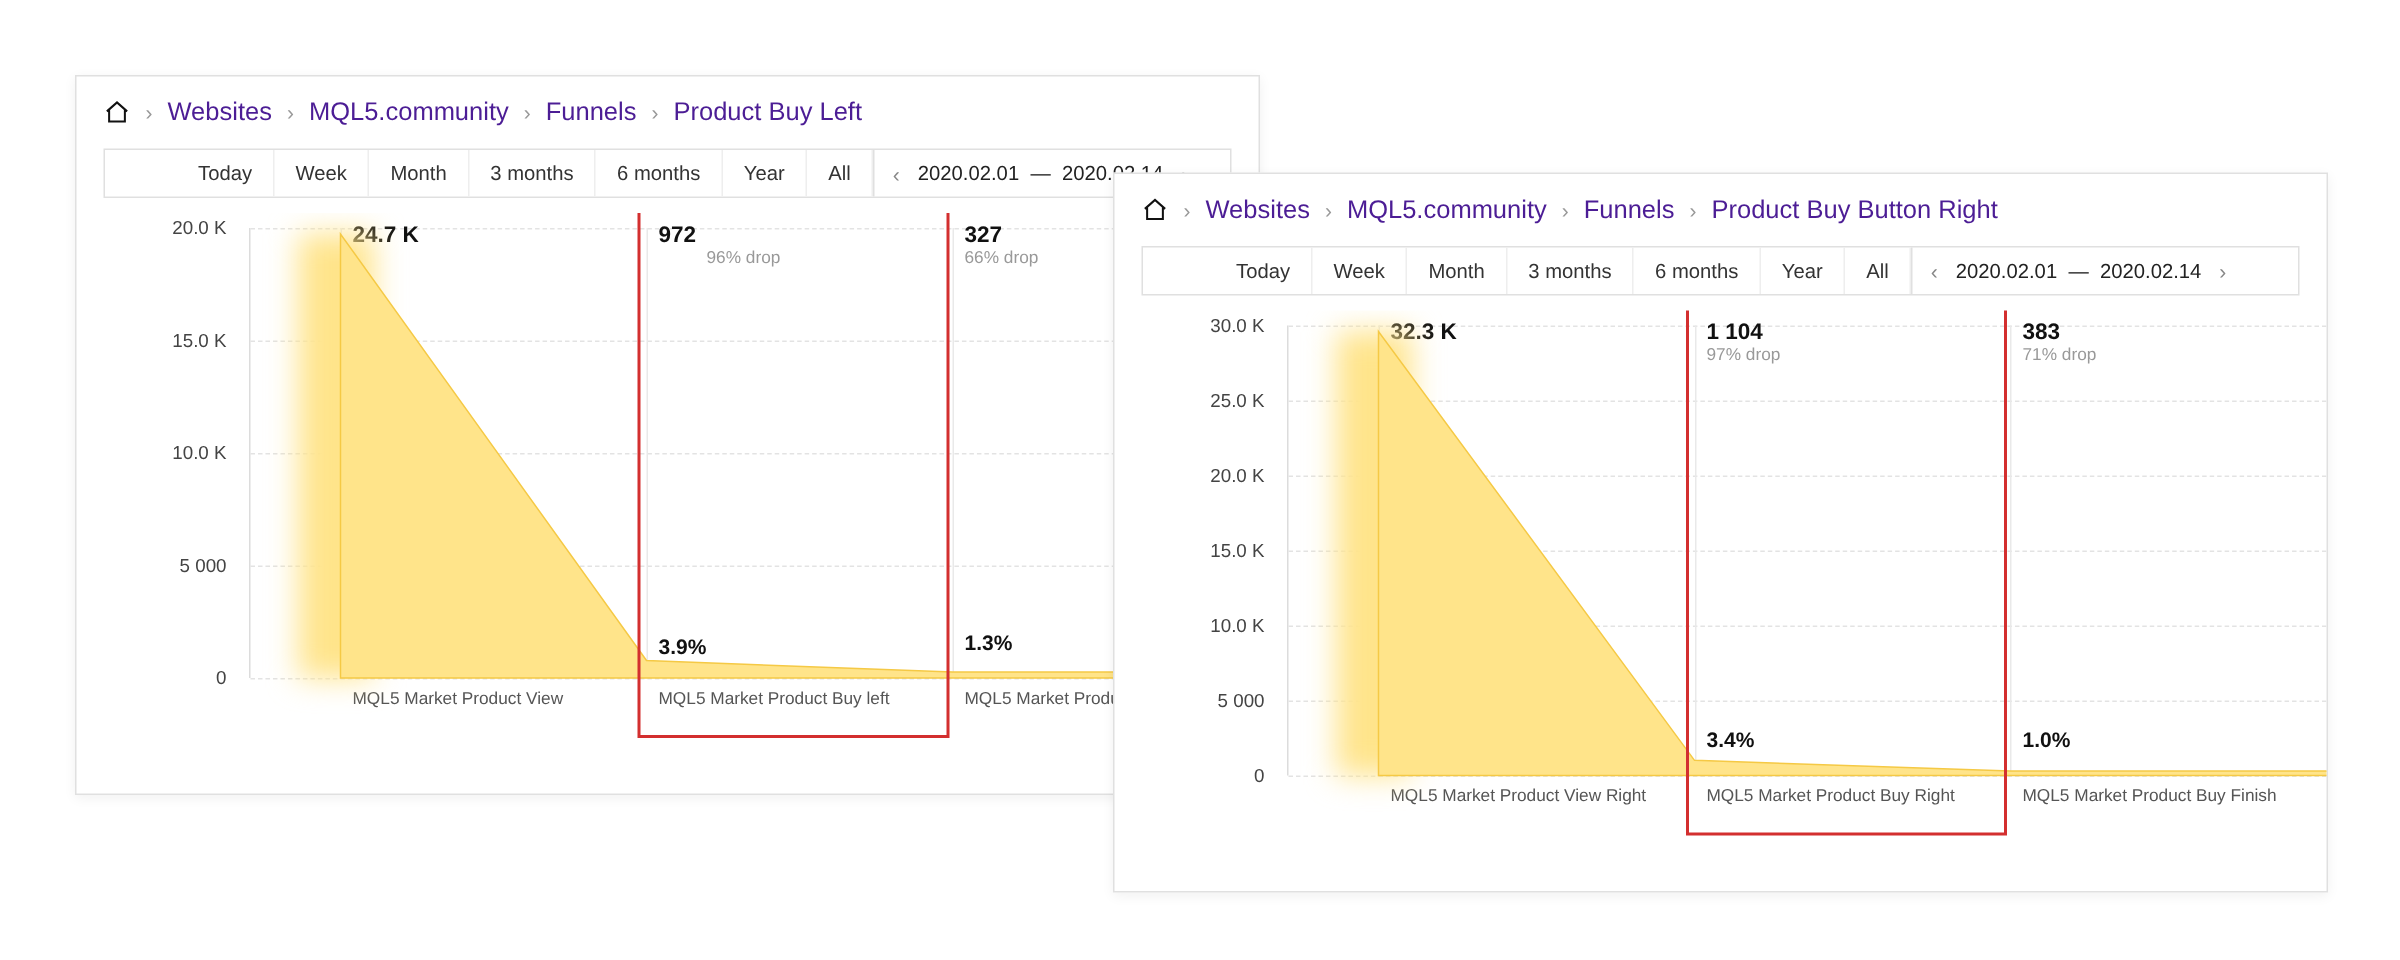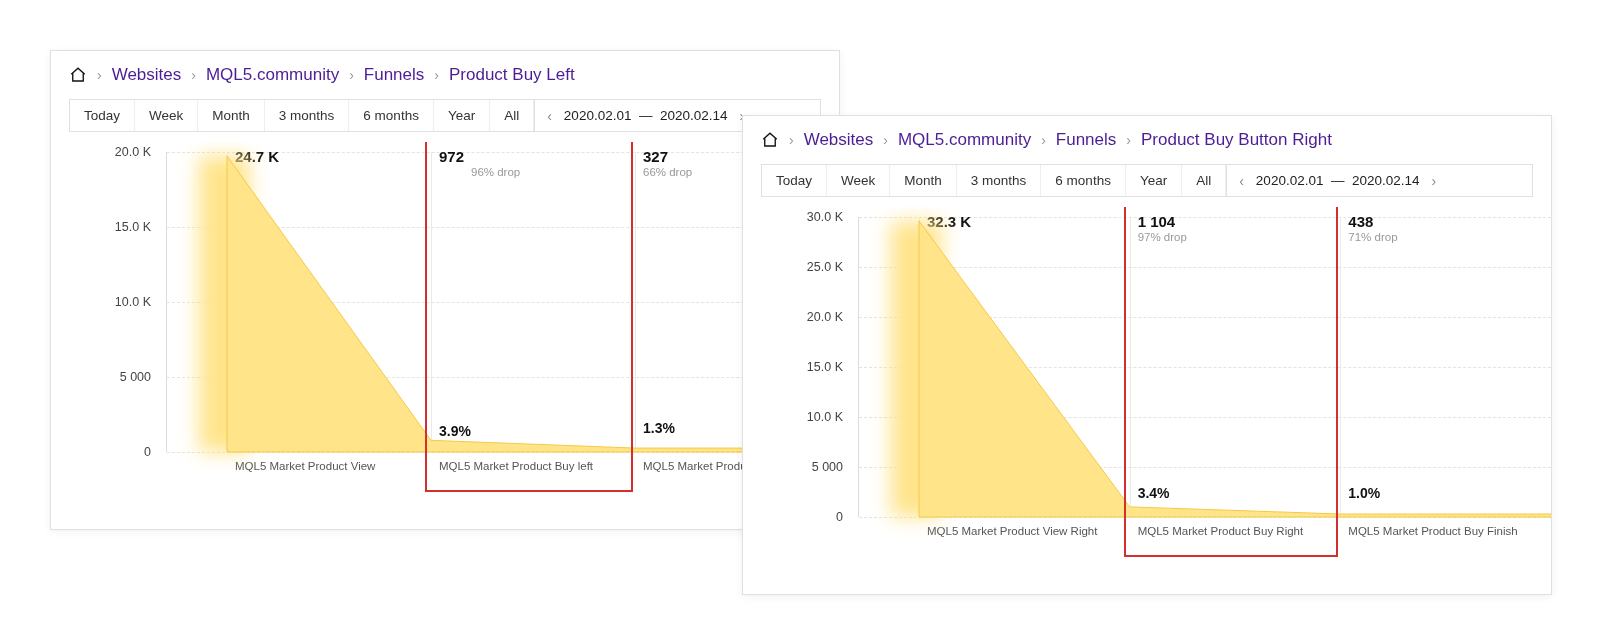--- a/index.html
+++ b/index.html
@@ -36,20 +36,21 @@
   .breadcrumb .crumb.current { font-weight: 400; }
   
   .range-bar {
     display: flex;
     align-items: stretch;
     border: 1px solid #e0e0e0;
     margin: 4px 18px 10px 18px;
     font-size: 13.5px;
     color: #333;
     background: #fff;
+    padding-left: 48px;
   }
   .range-bar .rbtn {
     padding: 8px 14px;
     border-right: 1px solid #eee;
     cursor: pointer;
   }
   .range-bar .rbtn:last-of-type { border-right: none; }
   .range-bar .date-nav {
     display: flex;
     align-items: center;
@@ -285,21 +286,21 @@
         <div class="gridline" style="top: 300px;"></div>
         <div class="step-vline" style="left: 60px;"></div>
         <div class="step-label" style="left: 68px; top: -4px;">32.3 K</div>
         <div class="x-label" style="left: 68px; top: 308px;">MQL5 Market Product View Right</div>
         <div class="step-vline" style="left: 270.667px;"></div>
         <div class="step-label" style="left: 278.667px; top: -4px;">1 104</div>
         <div class="drop-label" style="left: 278.667px; top: 14px;">97% drop</div>
         <div class="pct-label" style="left: 278.667px; top: 268px;">3.4%</div>
         <div class="x-label" style="left: 278.667px; top: 308px;">MQL5 Market Product Buy Right</div>
         <div class="step-vline" style="left: 481.333px;"></div>
-        <div class="step-label" style="left: 489.333px; top: -4px;">438</div>
+        <div class="step-label" style="left: 489.333px; top: -4px;">383</div>
         <div class="drop-label" style="left: 489.333px; top: 14px;">71% drop</div>
         <div class="pct-label" style="left: 489.333px; top: 268px;">1.0%</div>
         <div class="x-label" style="left: 489.333px; top: 308px;">MQL5 Market Product Buy Finish</div>
         <svg class="funnel-svg" viewBox="0 0 692 300" preserveAspectRatio="none">
           <rect x="32" y="4" width="50" height="296" fill="#ffe48a" class="glow"></rect>
           <polygon points="60,300 60,4 270.66666666666663,289.8828482972136 481.3333333333333,297.0216718266254 732,297.0216718266254 732,300" fill="#ffe48a" stroke="#f5c945" stroke-width="1"></polygon>
         </svg>
         <div class="highlight-box" style="left: 264.667px; top: -18px; width: 214.667px; height: 358px;"></div>
       </div>
   </div>

